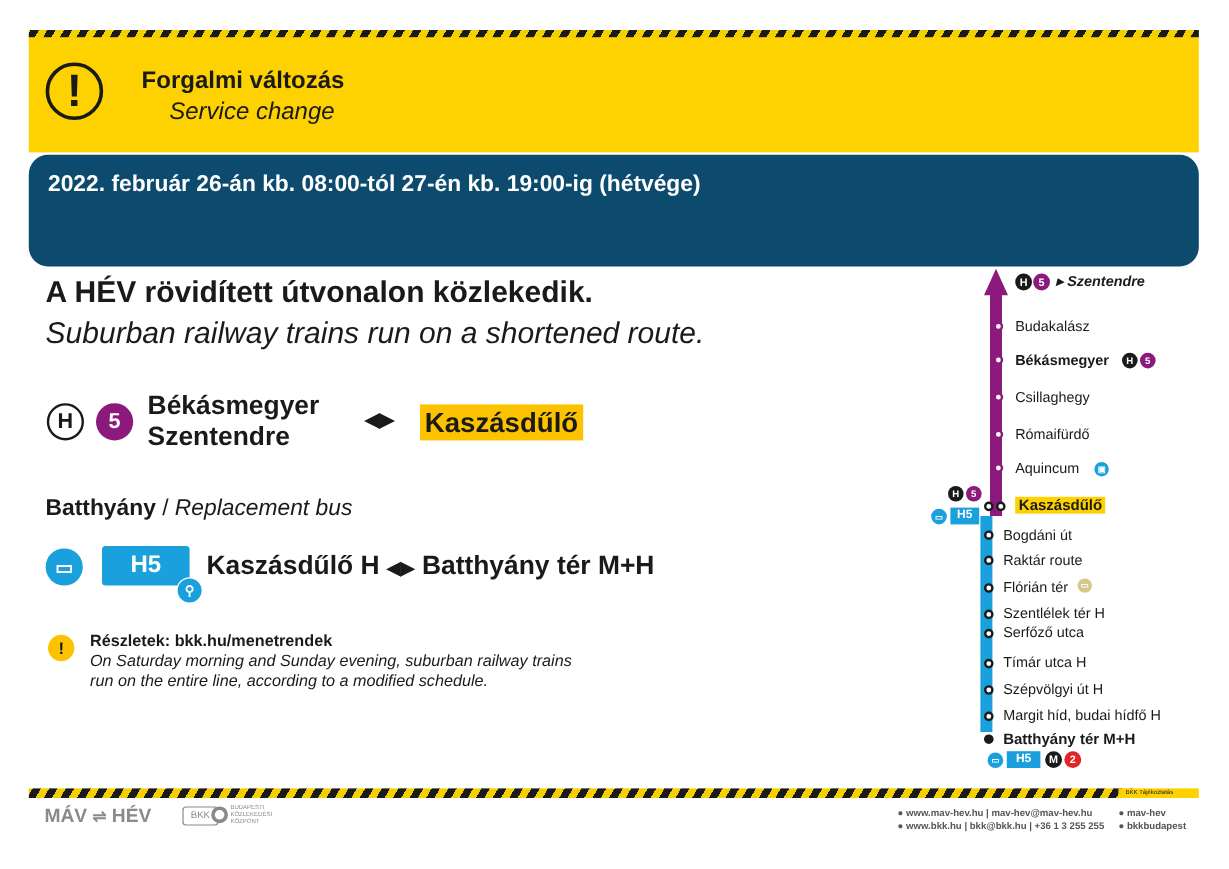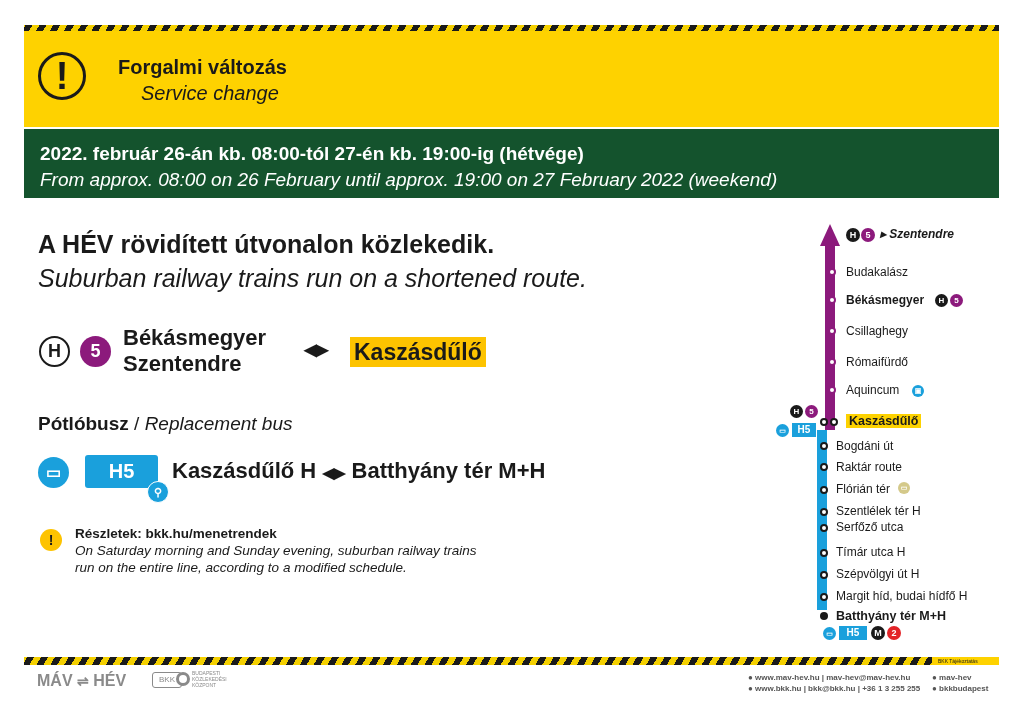--- a/index.html
+++ b/index.html
@@ -1,21 +1,21 @@
 <!DOCTYPE html>
 <html><head>
 <meta charset="utf-8">
 <style>
   html,body{margin:0;padding:0;background:#fff;}
   body{width:1024px;height:724px;position:relative;overflow:hidden;font-family:"Liberation Sans",sans-serif;color:#1a1a1a;}
   .abs{position:absolute;}
   .stripe{background:repeating-linear-gradient(-60deg,#1a1a1a 0 6px,#f4d000 6px 12px);}
   #top-banner{left:24px;top:25px;width:975px;height:102px;background:#fed200;}
   #top-stripe{left:24px;top:25px;width:975px;height:6px;}
-  #date-banner{left:24px;top:129px;width:975px;height:69px;background:#14532d;color:#fff;}
+  #date-banner{left:24px;top:129px;width:975px;height:93px;background:#0c4a6e;color:#fff;border-radius:16px;}
   .excl-circle{width:48px;height:48px;border:3px solid #1a1a1a;border-radius:50%;box-sizing:border-box;display:flex;align-items:center;justify-content:center;font-weight:bold;font-size:38px;}
   .b{font-weight:bold;} .i{font-style:italic;}
   .pill{display:inline-flex;align-items:center;justify-content:center;border-radius:50%;font-weight:bold;color:#fff;}
   .hbadge{background:#fff;border:2.5px solid #1a1a1a;color:#1a1a1a;}
   .hev5{background:#8c1a7c;}
   .busc{background:#1aa0dc;}
   .stn{position:absolute;left:846px;font-size:12px;white-space:nowrap;}
   .dot{position:absolute;width:8px;height:8px;border-radius:50%;box-sizing:border-box;}
   .pdot{background:#fff;border:2px solid #8c1a7c;left:828px;}
   .bdot{background:#fff;border:2px solid #1a1a1a;left:820px;}
@@ -24,37 +24,36 @@
 <body>
 
 <div id="top-banner" class="abs"></div>
 <div id="top-stripe" class="abs stripe"></div>
 <div class="abs excl-circle" style="left:38px;top:52px;">!</div>
 <div class="abs b" style="left:118px;top:56px;font-size:20px;">Forgalmi változás</div>
 <div class="abs i" style="left:118px;top:82px;font-size:20px;margin-left:23px;">Service change</div>
 
 <div id="date-banner" class="abs">
   <div class="abs b" style="left:16px;top:14px;font-size:19px;">2022. február 26-án kb. 08:00-tól 27-én kb. 19:00-ig (hétvége)</div>
-  <div class="abs i" style="left:16px;top:40px;font-size:19px;">From approx. 08:00 on 26 February until approx. 19:00 on 27 February 2022 (weekend)</div>
 </div>
 
 <div class="abs b" style="left:38px;top:230px;font-size:25px;">A HÉV rövidített útvonalon közlekedik.</div>
 <div class="abs i" style="left:38px;top:264px;font-size:25px;">Suburban railway trains run on a shortened route.</div>
 
 <div class="abs pill hbadge" style="left:39px;top:336px;width:31px;height:31px;font-size:18px;box-sizing:border-box;">H</div>
 <div class="abs pill hev5" style="left:80px;top:336px;width:31px;height:31px;font-size:18px;">5</div>
 <div class="abs b" style="left:123px;top:325px;font-size:22px;line-height:26px;">
   <div>Békásmegyer</div>
   <div>Szentendre</div>
 </div>
 <div class="abs b" style="left:304px;top:340px;font-size:16px;">◀▶</div>
 <div class="abs b" style="left:350px;top:337px;font-size:23px;background:#fdc300;padding:0 4px;line-height:30px;">Kaszásdűlő</div>
 
 <div class="abs" style="left:38px;top:413px;font-size:19px;">
-  <span class="b">Pótlóbusz</span><span> / </span><span class="i">Replacement bus</span>
+  <span class="b">Batthyány</span><span> / </span><span class="i">Replacement bus</span>
 </div>
 <div class="abs pill busc" style="left:38px;top:457px;width:31px;height:31px;font-size:16px;">▭</div>
 <div class="abs b" style="left:85px;top:455px;width:73px;height:33px;background:#1aa0dc;color:#fff;border-radius:3px;font-size:20px;display:flex;align-items:center;justify-content:center;">H5</div>
 <div class="abs pill busc" style="left:147px;top:481px;width:20px;height:20px;font-size:11px;border:1px solid #fff;">⚲</div>
 <div class="abs b" style="left:172px;top:458px;font-size:22px;">
   <span>Kaszásdűlő H</span>
   <span style="font-size:15px;">◀▶</span>
   <span>Batthyány tér M+H</span>
 </div>
 

